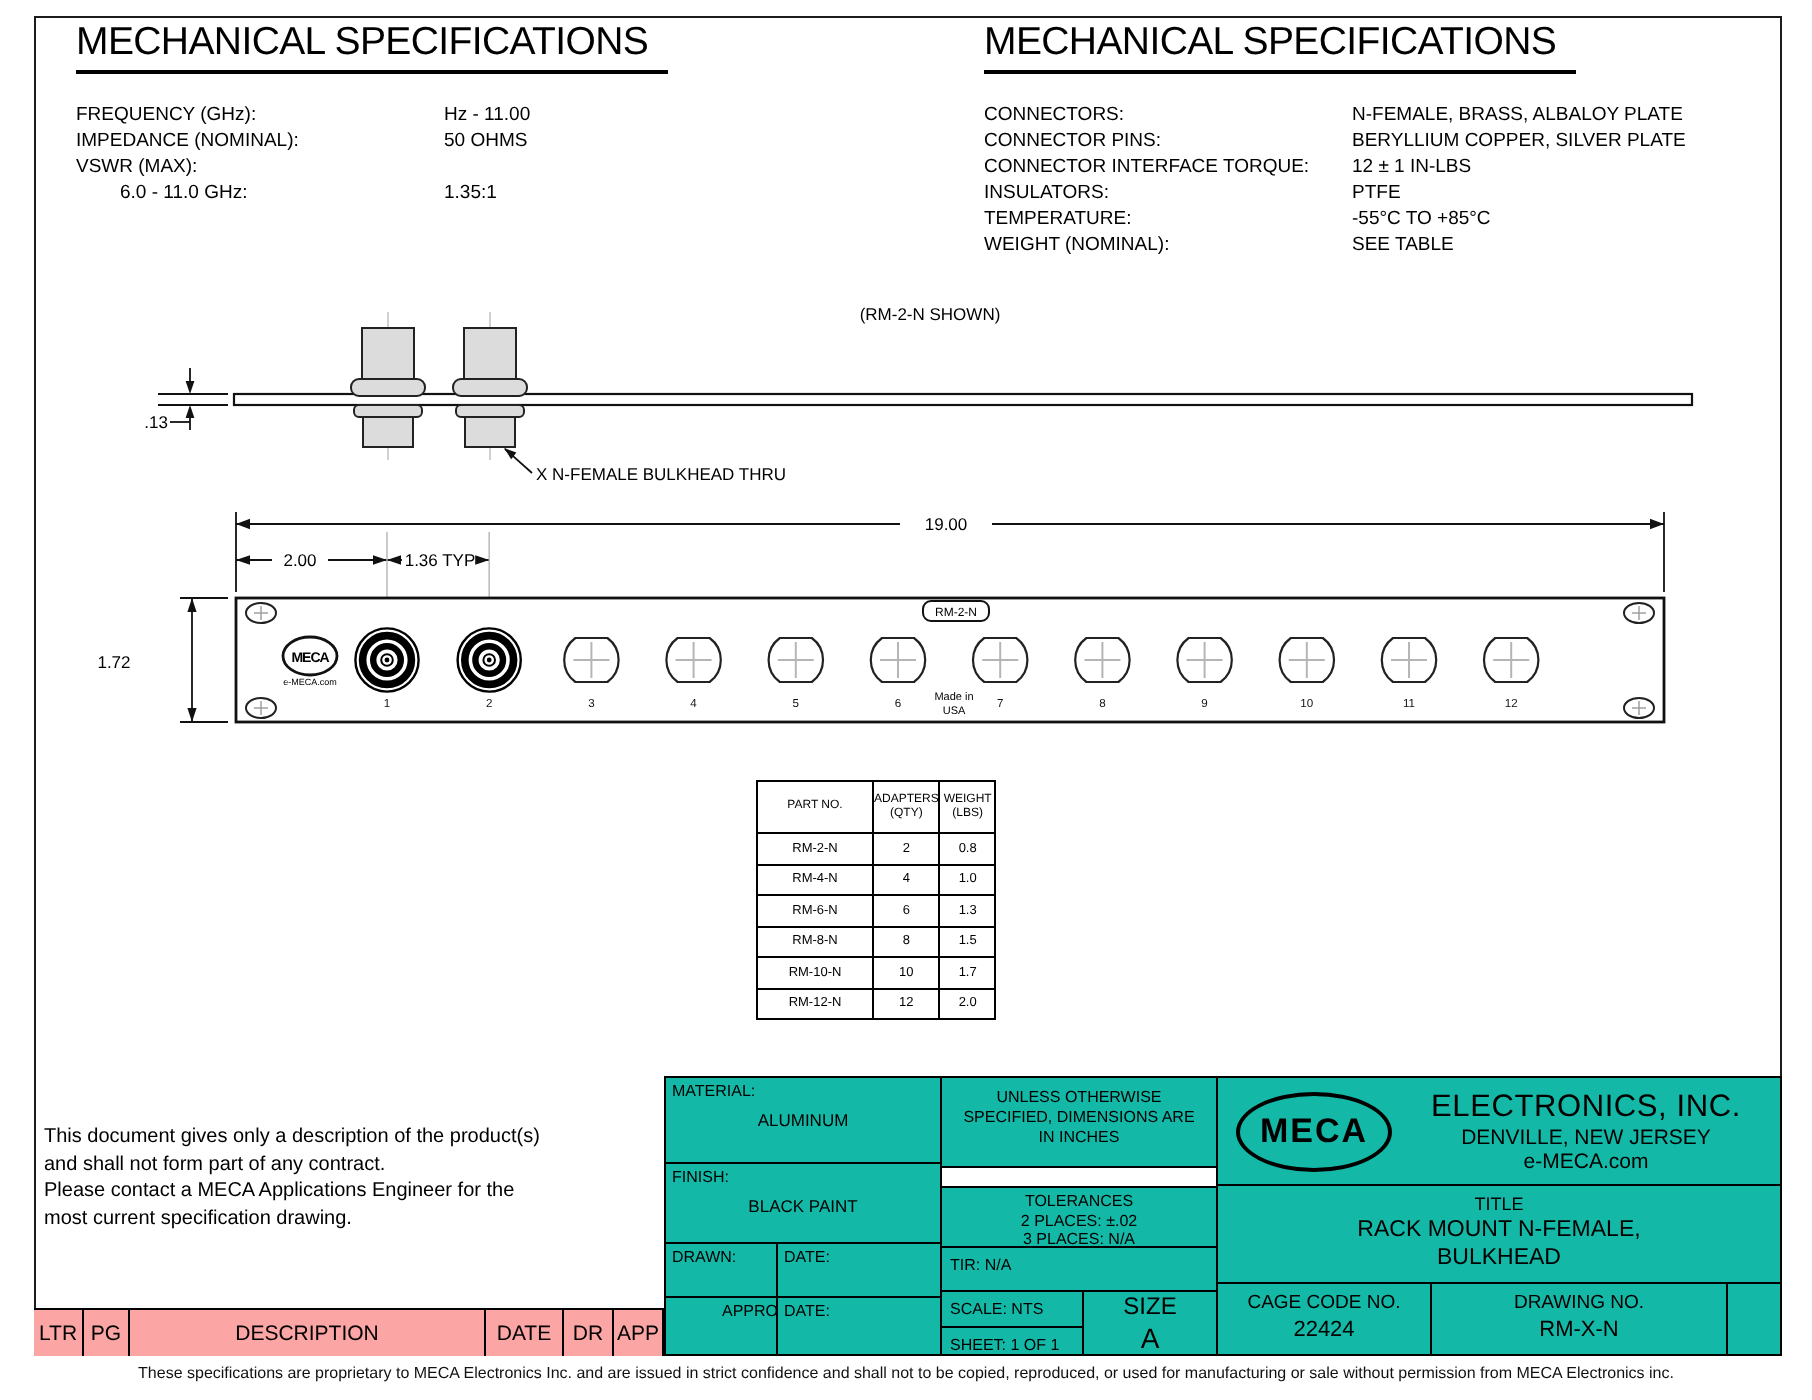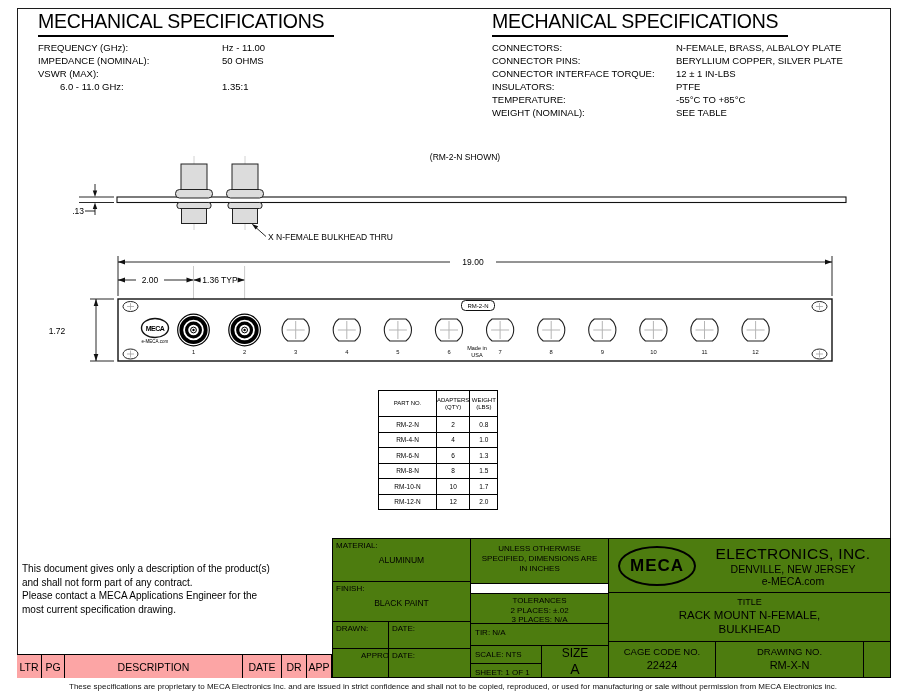--- a/index.html
+++ b/index.html
@@ -8,21 +8,21 @@
     font-family:"Liberation Sans",sans-serif;color:#000;overflow:hidden;
   }
   .abs{position:absolute;}
   .sheet-border{left:17px;top:8px;width:874px;height:669px;border:1.5px solid #1c1c1c;box-sizing:border-box;}
 
   
   .spec-section{position:absolute;top:10px;}
   #elec-section{left:38px;width:420px;}
   #mech-section{left:492px;width:400px;}
   .spec-heading{font-size:19.5px;letter-spacing:-0.3px;white-space:nowrap;border-bottom:2px solid #000;display:inline-block;padding:0 10px 2px 0;min-width:282px;box-sizing:border-box;}
-  .spec-rows{margin-top:4px;}
+  .spec-rows{margin-top:14px;}
   .spec-row{display:grid;grid-template-columns:184px 1fr;font-size:9.5px;line-height:13px;white-space:nowrap;}
   .spec-row.indent .spec-label{padding-left:22px;}
   .spec-row.gap{margin-top:4px;}
 
   
   #drawing-svg{position:absolute;left:0;top:0;z-index:1;}
   svg text{font-family:"Liberation Sans",sans-serif;}
 
   
   #parts-table{position:absolute;left:378px;top:390px;border-collapse:collapse;z-index:2;background:#fff;}
@@ -34,21 +34,21 @@
   #parts-table th:nth-child(3),#parts-table td:nth-child(3){width:27px;}
 
   
   #disclaimer{left:22px;top:562px;width:306px;text-align:left;font-size:10px;line-height:13.5px;white-space:pre-line;z-index:2;}
 
   
   #revision-row{left:17px;top:654px;width:315px;height:24px;display:flex;border-top:1.4px solid #000;box-sizing:border-box;z-index:2;background:#fca5a5;}
   .rev-cell{border-right:1.3px solid #000;box-sizing:border-box;font-size:10.5px;display:flex;align-items:center;justify-content:center;white-space:nowrap;overflow:hidden;}
 
   
-  .tb-cell{position:absolute;border:1.2px solid #000;box-sizing:border-box;background:#4d7c0f;z-index:2;overflow:hidden;}
+  .tb-cell{position:absolute;border:1.2px solid #000;box-sizing:border-box;background:#14b8a6;z-index:2;overflow:hidden;}
   .tb-label{font-size:8px;padding:2px 0 0 3px;}
   .tb-center{text-align:center;}
   .tb-value{font-size:8.5px;margin-top:5px;}
   .pre{white-space:pre-line;}
   #cell-units{font-size:8px;line-height:10px;padding-top:5px;}
   #cell-tol{font-size:8px;line-height:9.5px;padding-top:2px;}
   .tb-small{font-size:8px;padding:4px 0 0 4px;}
   #cell-size{display:flex;flex-direction:column;align-items:center;justify-content:center;}
   #size-label{font-size:12px;}
   #size-value{font-size:14px;margin-top:1px;}

